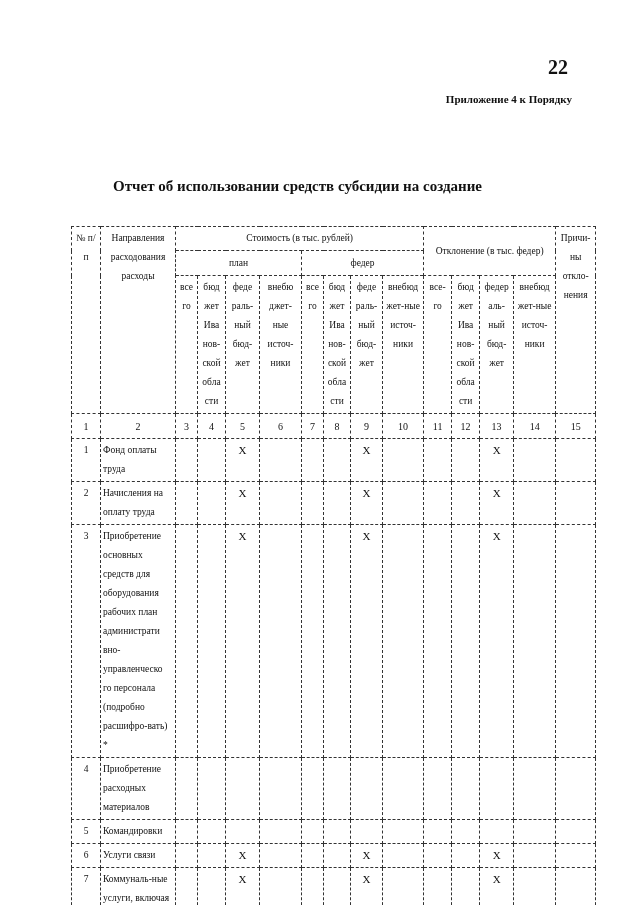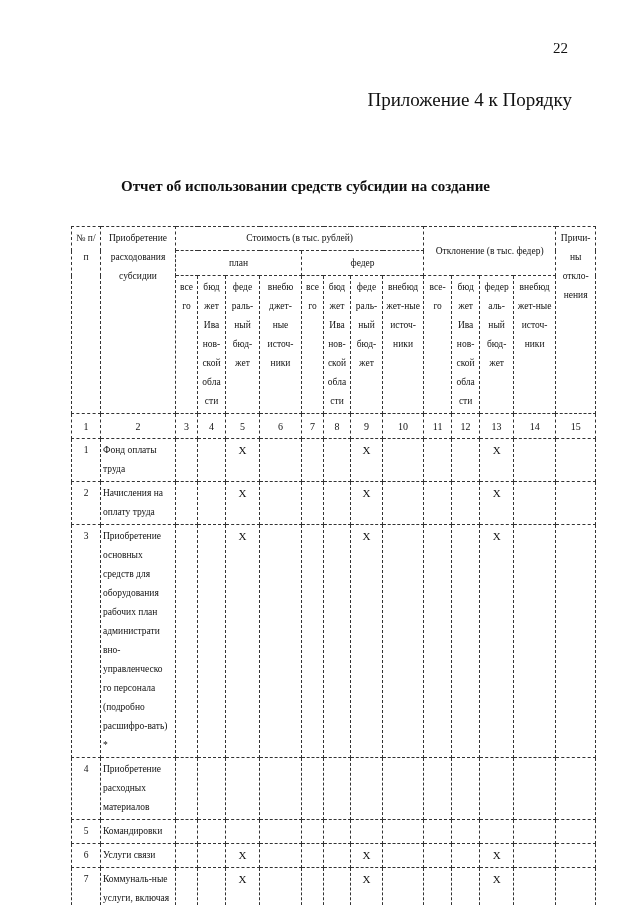--- a/index.html
+++ b/index.html
@@ -1,21 +1,21 @@
 <!DOCTYPE html>
 <html><head>
 <meta charset="utf-8">
 <style>
   html, body { margin: 0; padding: 0; background: #ffffff; }
   body { width: 640px; height: 905px; position: relative; overflow: hidden;
          font-family: "Liberation Serif", "DejaVu Serif", serif; color: #111; }
-  .page-number { position: absolute; top: 40px; right: 72px; font-size: 15px; font-weight: normal; }
+  .page-number { position: absolute; top: 56px; right: 72px; font-size: 20px; font-weight: bold; }
   .appendix { position: absolute; top: 91px; right: 68px; width: 300px; text-align: right;
-              font-size: 19px; line-height: 17px; }
-  .title { position: absolute; top: 177px; left: 16px; width: 579px; text-align: center;
+              font-size: 11px; line-height: 17px; font-weight: bold; }
+  .title { position: absolute; top: 177px; left: 8px; width: 579px; text-align: center;
            font-size: 15px; font-weight: bold; line-height: 18px; }
   table.report { position: absolute; top: 226px; left: 71px; border-collapse: collapse;
                  table-layout: fixed; width: 524px; font-size: 9.5px; line-height: 19px; }
   table.report td { border: 1px dashed #333; padding: 2px 2px; vertical-align: top; text-align: center; }
   table.report tr.numrow td { vertical-align: middle; font-size: 10px; height: 20px; }
   td.dir { text-align: left !important; }
   td.cap { vertical-align: middle !important; }
   .x { font-size: 11px; }
 </style>
 </head>
@@ -45,21 +45,21 @@
       <col style="width:41px">
     <col style="width:28px">
       <col style="width:28px">
       <col style="width:34px">
       <col style="width:42px">
     <col style="width:40px">
   </colgroup>
   <thead>
     <tr>
       <td rowspan="3">№ п/п</td>
-      <td rowspan="3">Приобретение расходования субсидии</td>
+      <td rowspan="3">Направления расходования расходы</td>
       <td colspan="8" style="height:18px">Стоимость (в тыс. рублей)</td>
       <td colspan="4" rowspan="2" class="cap">Отклонение (в тыс. федер)</td>
       <td rowspan="3">Причи-ны откло-нения</td>
     </tr>
     <tr>
       <td colspan="4" class="cap" style="height:20px">план</td>
       <td colspan="4" class="cap">федер</td>
     </tr>
     <tr style="height:90px">
       <td>все го</td>

